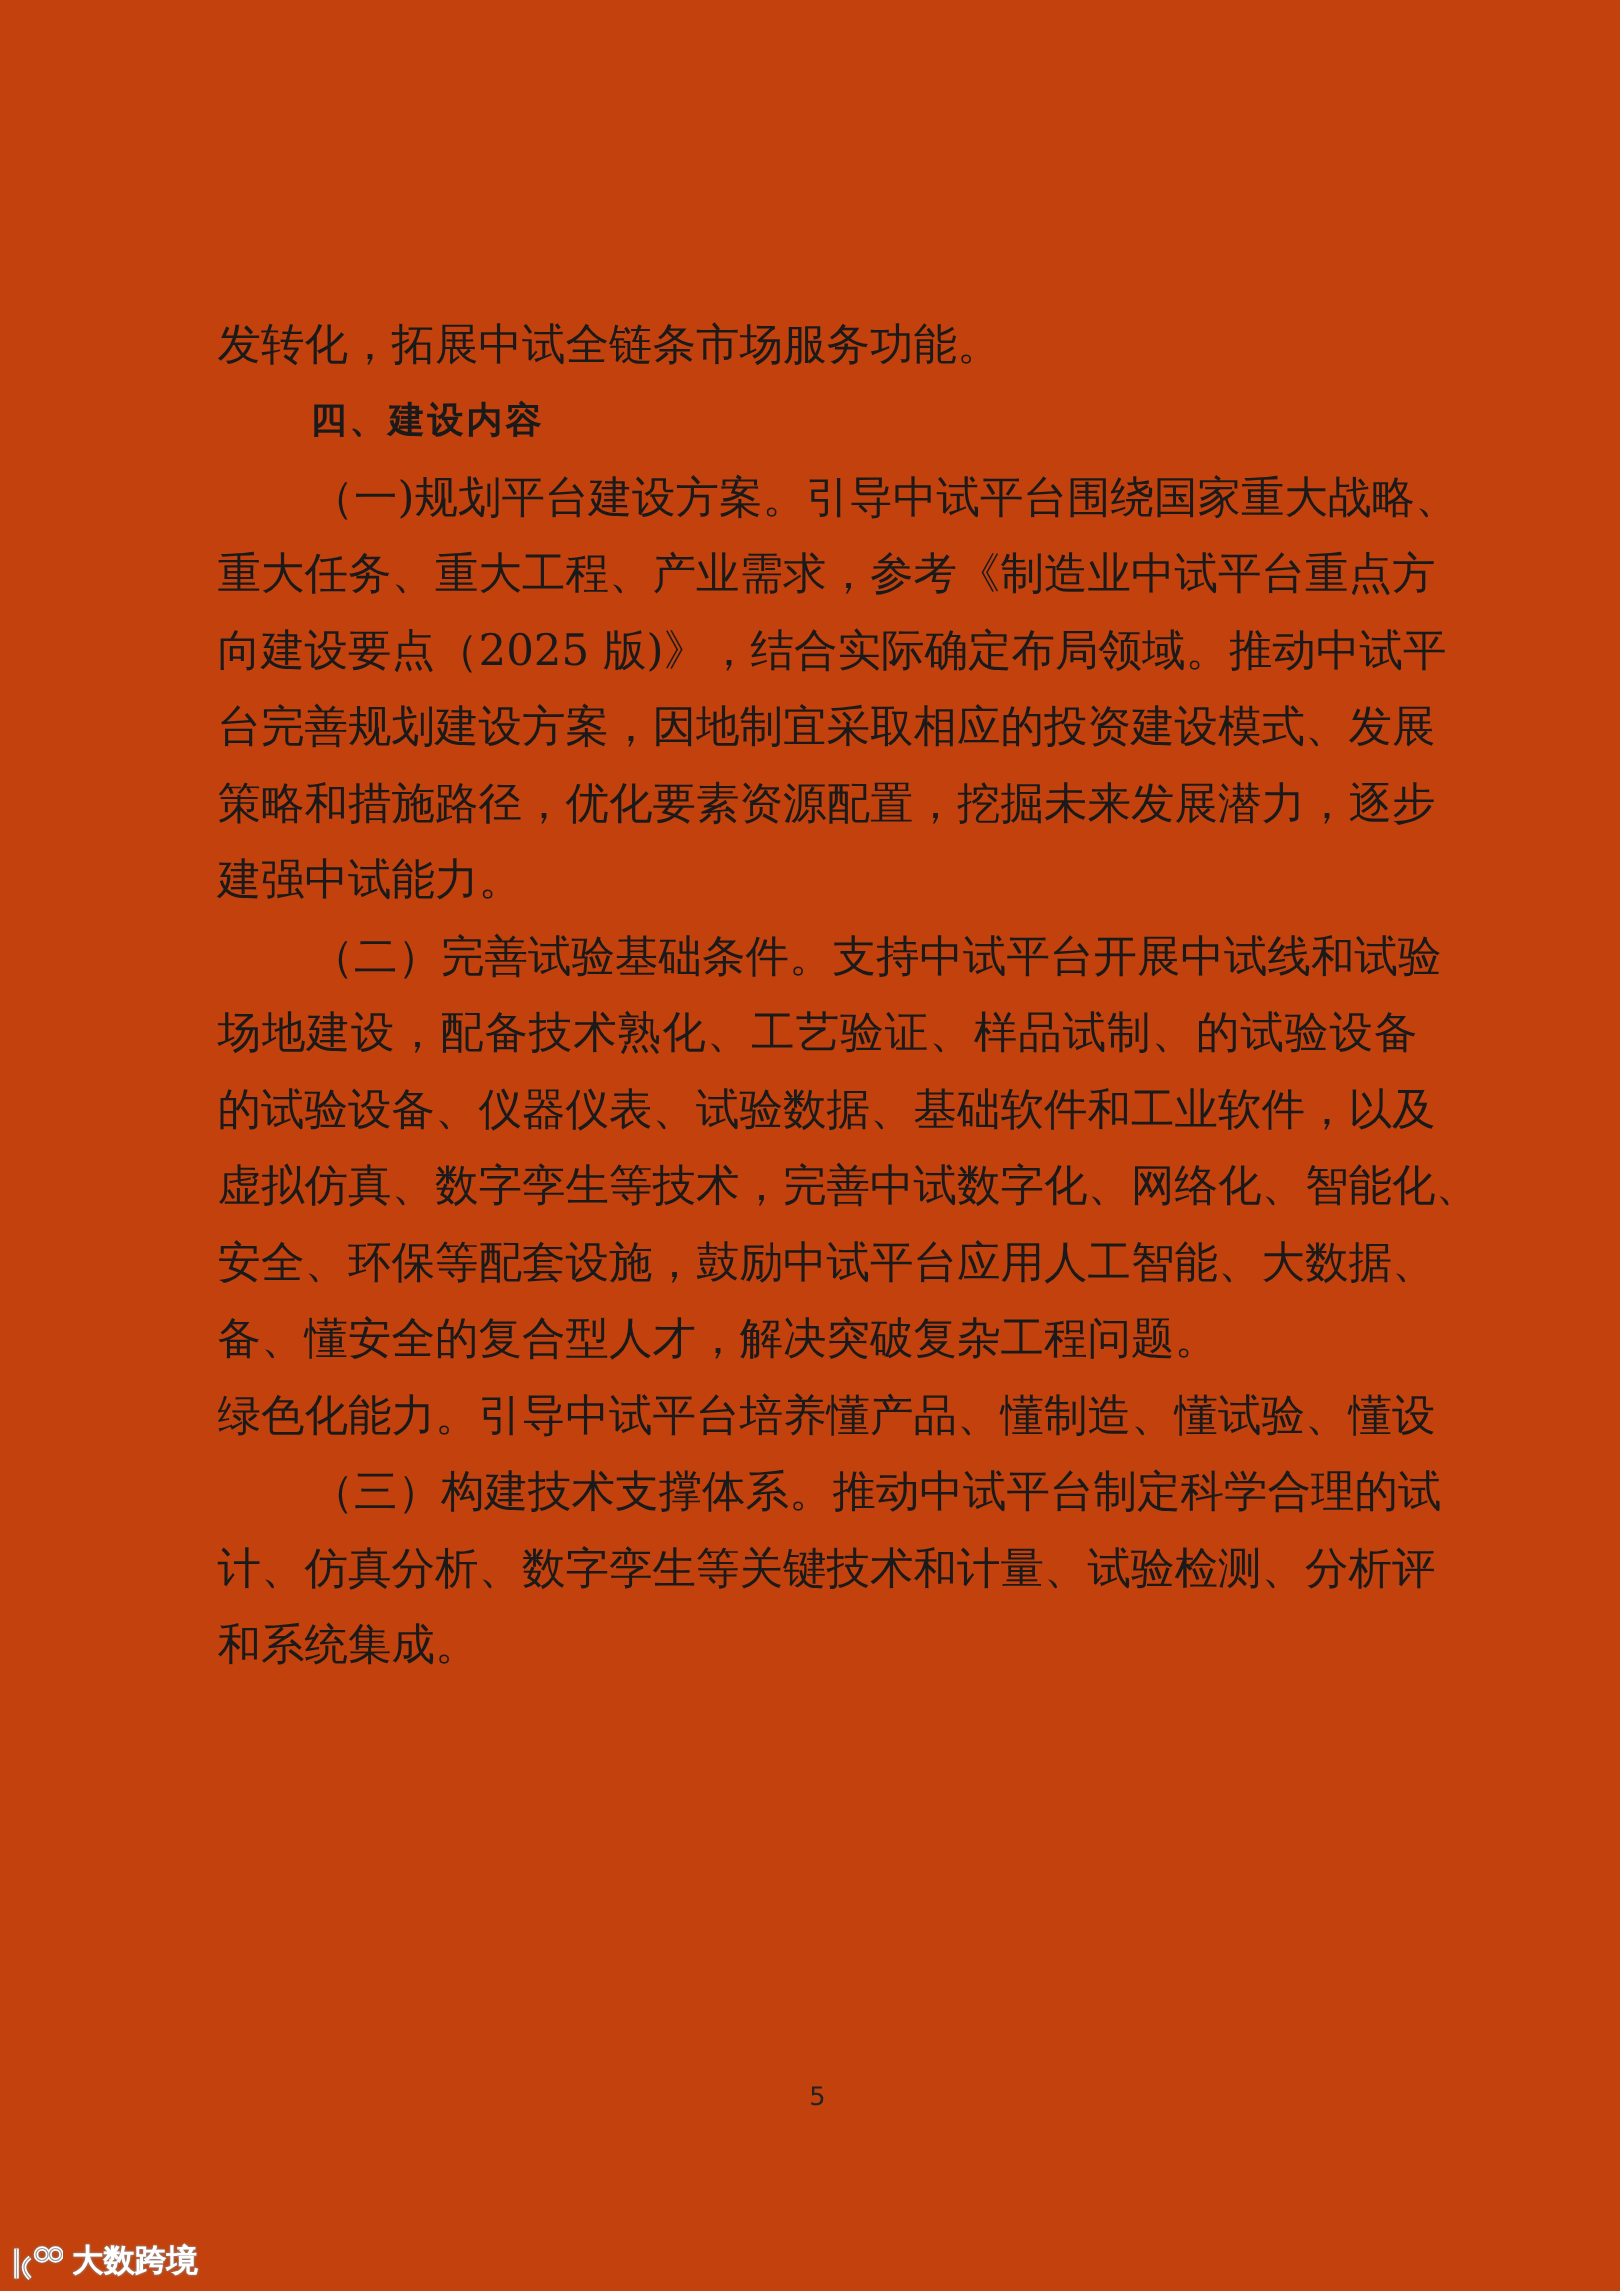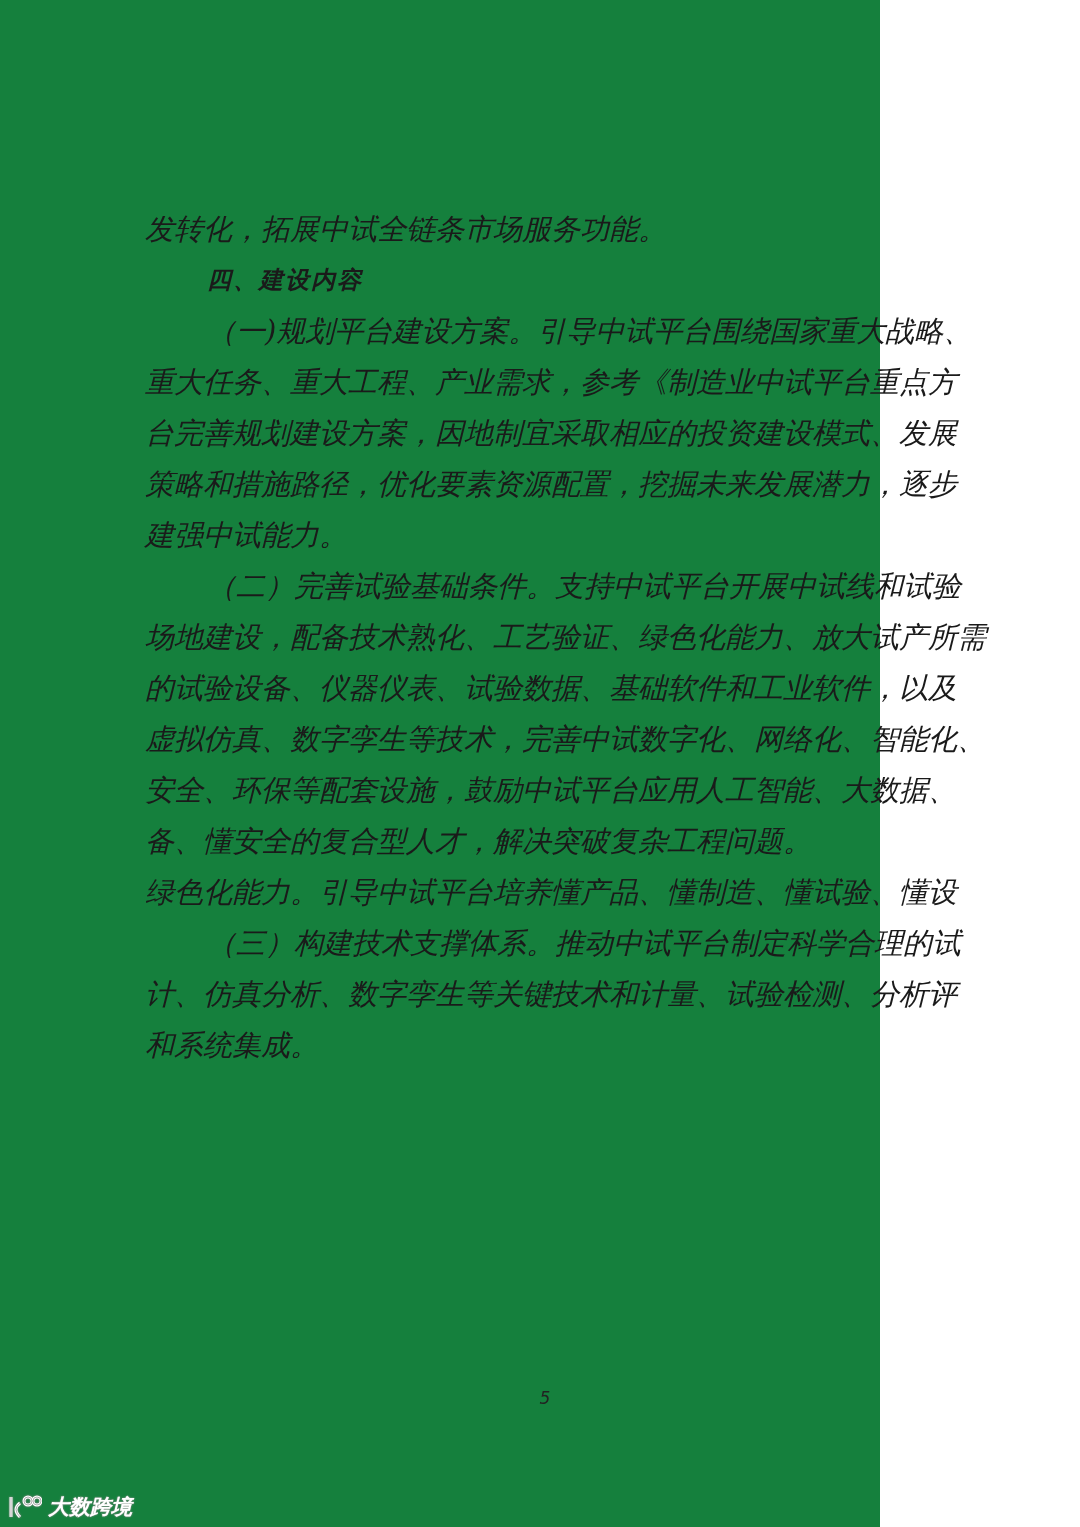--- a/index.html
+++ b/index.html
@@ -11,24 +11,23 @@
     width: 1080px;
     height: 1527px;
     position: relative;
     overflow: hidden;
     font-family: "DejaVu Serif", "Liberation Serif", serif;
     color: #1a1a1a;
   }
   .page {
     position: absolute;
     left: 0; top: 0;
-    width: 880px;
+    width: 1080px;
     height: 1527px;
-    background: #15803d;
-    font-style: italic;
+    background: #c2410c;
   }
   .text-block {
     position: absolute;
     left: 145px;
     top: 204px;
     width: 800px;
   }
   .line {
     height: 51px;
     line-height: 51px;
@@ -64,21 +63,21 @@
     font-size: 17px;
     color: #222;
     padding-left: 10px;
     box-sizing: border-box;
   }
   .watermark {
     position: absolute;
     left: 8px;
     top: 1493px;
     display: flex;
-    align-items: flex-start;
+    align-items: flex-end;
     gap: 6px;
     color: #ffffff;
     font-family: "DejaVu Sans", "Liberation Sans", sans-serif;
     font-weight: bold;
     font-size: 21px;
     text-shadow: 0 0 2px #9a9a9a, 0 0 1px #888;
   }
   .watermark .logo {
     display: inline-flex;
     align-items: flex-end;
@@ -87,25 +86,26 @@
 </style>
 </head>
 <body>
 
 <div class="page">
   <div class="text-block">
     <div class="line last">发转化，拓展中试全链条市场服务功能。</div>
     <div class="heading">四、建设内容</div>
     <div class="line indent">（一)规划平台建设方案。引导中试平台围绕国家重大战略、</div>
     <div class="line">重大任务、重大工程、产业需求，参考《制造业中试平台重点方</div>
+    <div class="line">向建设要点（2025 版)》，结合实际确定布局领域。推动中试平</div>
     <div class="line">台完善规划建设方案，因地制宜采取相应的投资建设模式、发展</div>
     <div class="line">策略和措施路径，优化要素资源配置，挖掘未来发展潜力，逐步</div>
     <div class="line last">建强中试能力。</div>
     <div class="line indent">（二）完善试验基础条件。支持中试平台开展中试线和试验</div>
-    <div class="line">场地建设，配备技术熟化、工艺验证、绿色化能力、放大试产所需</div>
+    <div class="line">场地建设，配备技术熟化、工艺验证、样品试制、的试验设备</div>
     <div class="line">的试验设备、仪器仪表、试验数据、基础软件和工业软件，以及</div>
     <div class="line">虚拟仿真、数字孪生等技术，完善中试数字化、网络化、智能化、</div>
     <div class="line">安全、环保等配套设施，鼓励中试平台应用人工智能、大数据、</div>
     <div class="line last">备、懂安全的复合型人才，解决突破复杂工程问题。</div>
     <div class="line">绿色化能力。引导中试平台培养懂产品、懂制造、懂试验、懂设</div>
     <div class="line indent">（三）构建技术支撑体系。推动中试平台制定科学合理的试</div>
     <div class="line">计、仿真分析、数字孪生等关键技术和计量、试验检测、分析评</div>
     <div class="line last">和系统集成。</div>
   </div>
 

